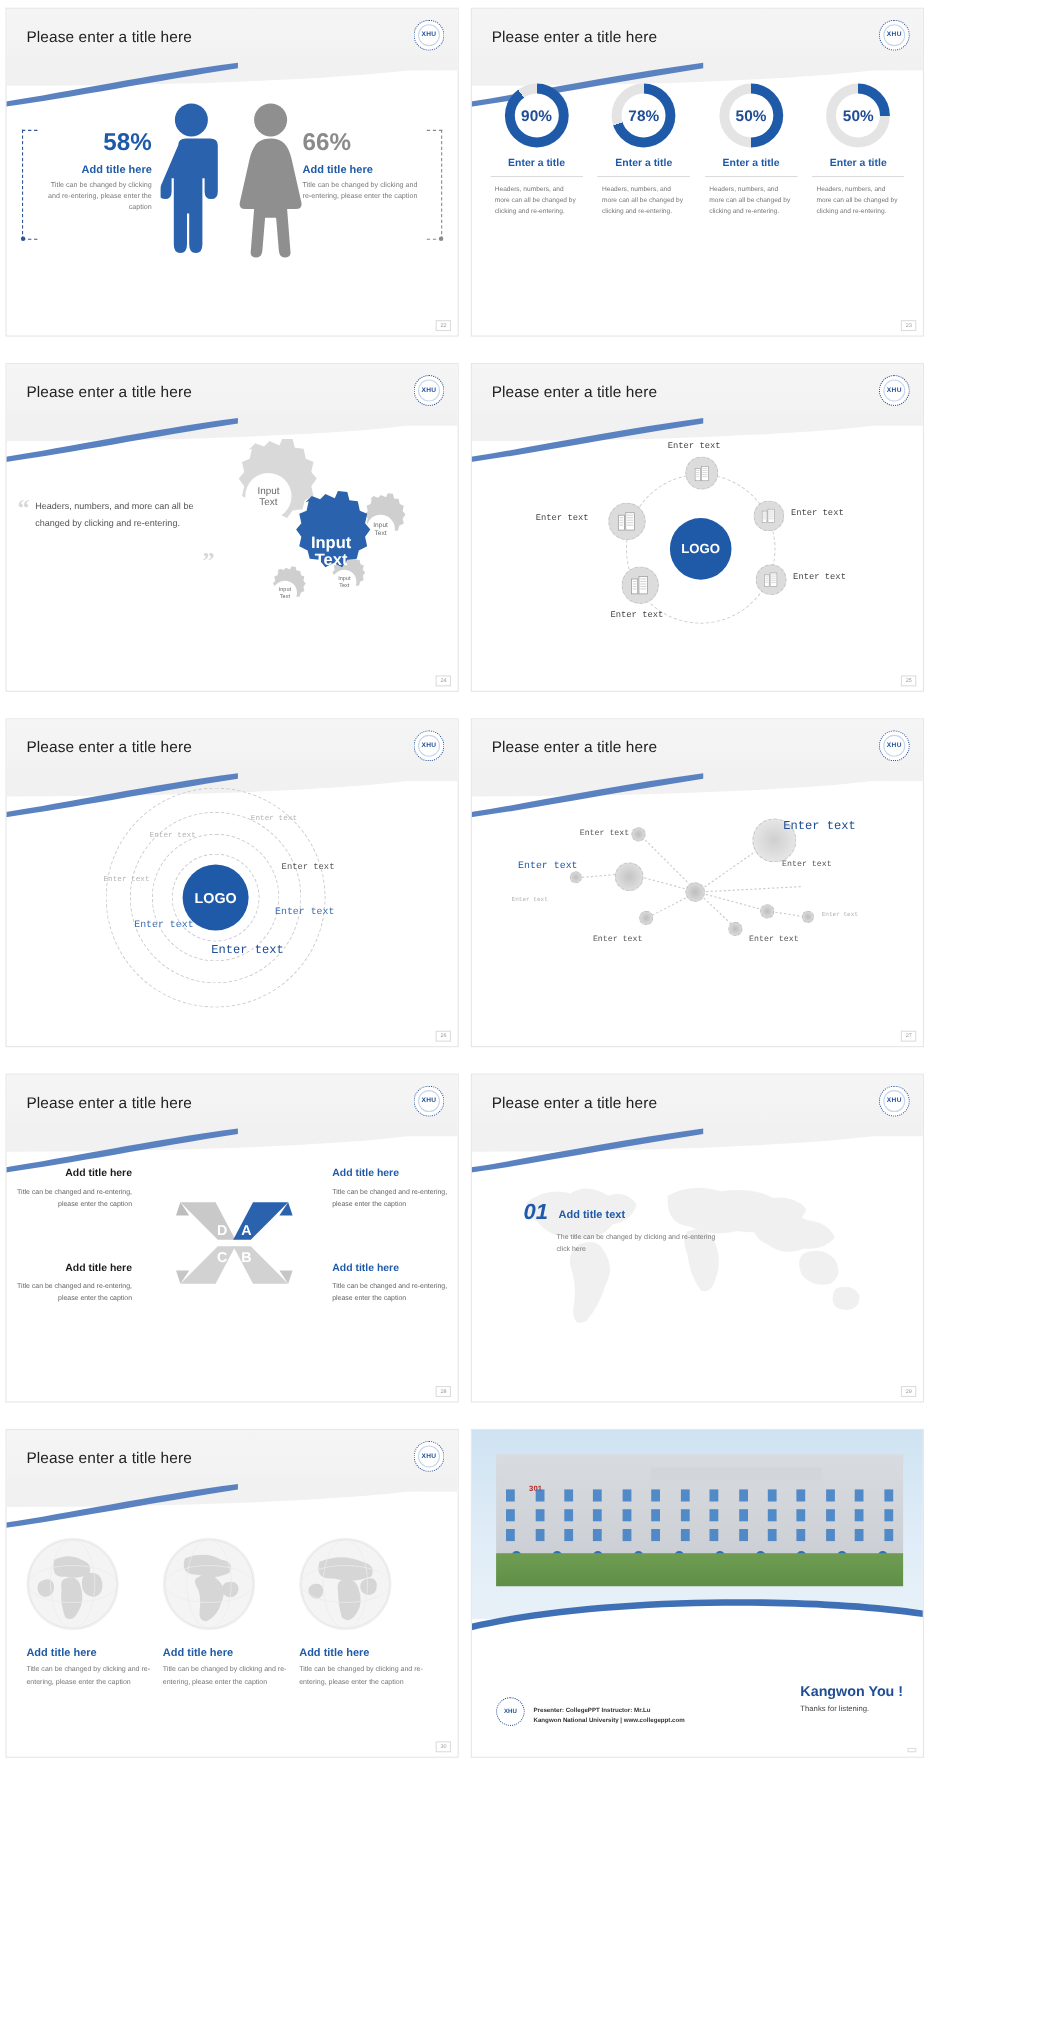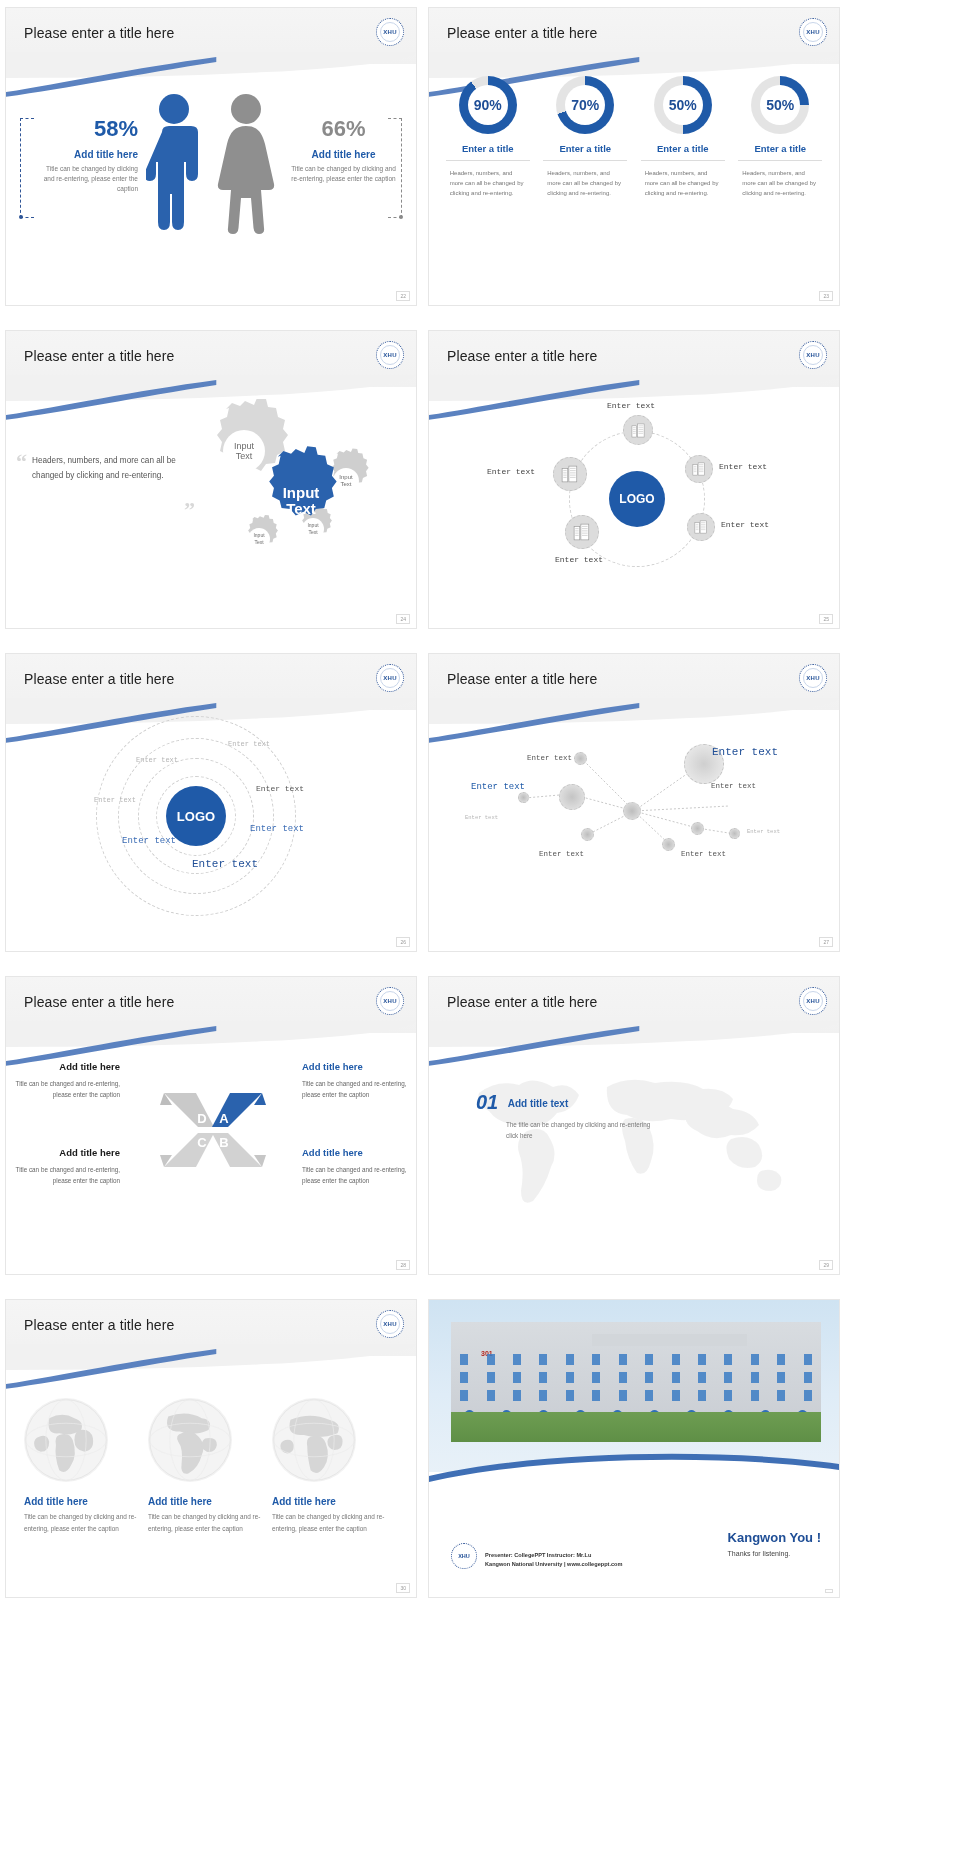--- a/index.html
+++ b/index.html
@@ -153,21 +153,21 @@
       <svg style="position:absolute;left:140px;top:22px;" width="56" height="148" viewBox="0 0 56 148">
         <circle cx="28" cy="17" r="15" fill="#2a62ad"></circle>
         <path d="M10,40 q0,-6 7,-6 h22 q7,0 7,6 v42 q0,7 -6,7 q-6,0 -6,-7 v-12 h-2 v60 q0,8 -6,8 q-6,0 -6,-8 v-28 h-2 v28 q0,8 -6,8 q-6,0 -6,-8 v-60 h-2 v12 q0,7 -6,7 q-6,0 -6,-7 z" transform="translate(6,0)" fill="#2a62ad"></path>
       </svg>
 
       <svg style="position:absolute;left:210px;top:22px;" width="60" height="148" viewBox="0 0 60 148">
         <circle cx="30" cy="17" r="15" fill="#8f8f8f"></circle>
         <path d="M30,34 c-11,0 -16,6 -19,18 l-9,40 q-1,6 5,6 h8 l-3,38 q-1,6 5,6 q5,0 5.5,-6 l2.5,-30 h10 l2.5,30 q0.5,6 5.5,6 q6,0 5,-6 l-3,-38 h8 q6,0 5,-6 l-9,-40 c-3,-12 -8,-18 -19,-18 z" fill="#8f8f8f"></path>
       </svg>
 
-      <div style="position:absolute;right:20px;top:46px;width:105px;text-align:center;">
+      <div style="position:absolute;right:36px;top:46px;width:105px;text-align:left;">
         <div class="pct gray">66%</div>
         <div class="addtitle">Add title here</div>
         <div class="cap">Title can be changed by clicking and re-entering, please enter the caption</div>
       </div>
     </div>
     <div class="pagenum">22</div>
   </div>
 
   <div class="slide">
     <div class="hdr"></div>
@@ -187,21 +187,21 @@
                 <span>90%</span>
               </div>
           </div>
           <div class="ent-title">Enter a title</div>
           <div class="ent-cap">Headers, numbers, and more can all be changed by clicking and re-entering.</div>
         </div>
 
         <div class="dcol">
           <div class="donut" style="background:conic-gradient(#1f5aa8 0% 70%, #e4e4e4 70% 100%);">
             <div class="hole">
-                <span>70%</span>
+                <span>78%</span>
               </div>
           </div>
           <div class="ent-title">Enter a title</div>
           <div class="ent-cap">Headers, numbers, and more can all be changed by clicking and re-entering.</div>
         </div>
 
         <div class="dcol">
           <div class="donut" style="background:conic-gradient(#1f5aa8 0% 50%, #e4e4e4 50% 100%);">
             <div class="hole">
                 <span>50%</span>

